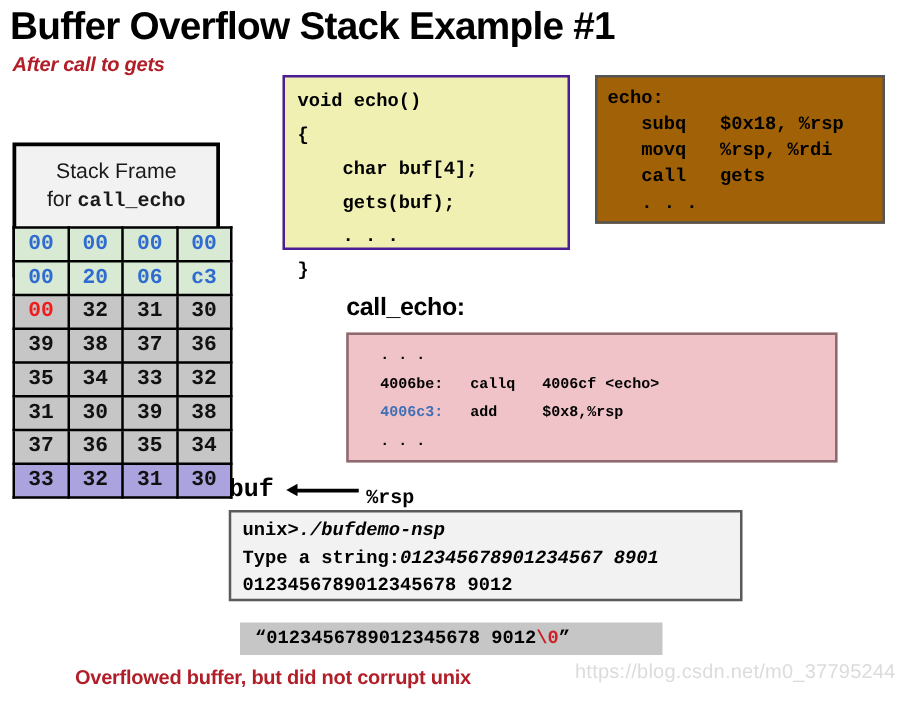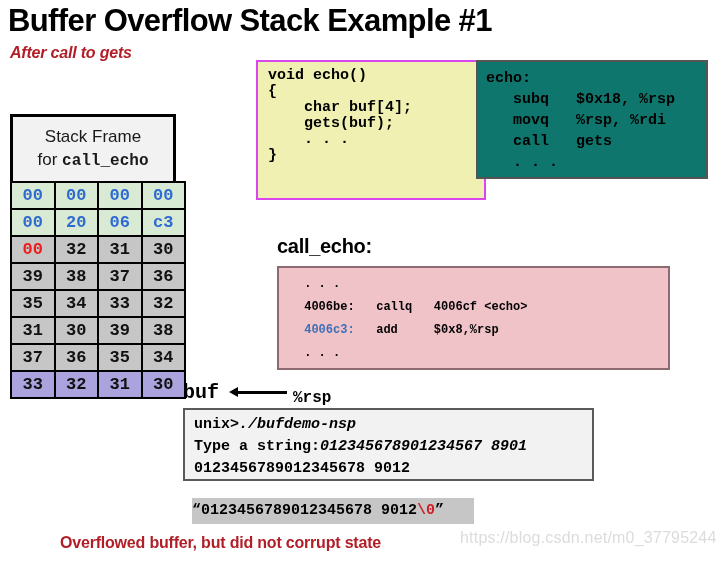--- a/index.html
+++ b/index.html
@@ -148,44 +148,44 @@
     font-family: "Liberation Mono", "DejaVu Sans Mono", monospace;
     font-size: 16px;
     font-weight: bold;
     color: #000;
     margin-top: 12px;
   }
 
   
   #c-code-box {
     position: absolute;
-    left: 256px;
+    left: 226px;
     top: 60px;
     width: 230px;
     height: 140px;
     background: #eff0b2;
-    border: 2px solid #d946ef;
+    border: 2px solid #4c1d95;
     box-sizing: border-box;
     padding: 6px 0 0 10px;
     font-family: "Liberation Mono", "DejaVu Sans Mono", monospace;
     font-size: 15px;
     font-weight: bold;
-    line-height: 16px;
+    line-height: 27px;
     color: #000;
     white-space: pre;
   }
 
   
   #echo-asm-box {
     position: absolute;
     left: 476px;
     top: 60px;
     width: 232px;
     height: 119px;
-    background: #0f766e;
+    background: #a16207;
     border: 2px solid #555555;
     box-sizing: border-box;
     padding: 6px 0 0 8px;
     font-family: "Liberation Mono", "DejaVu Sans Mono", monospace;
     font-size: 15px;
     font-weight: bold;
     line-height: 21px;
     color: #000;
     white-space: pre;
   }
@@ -239,24 +239,25 @@
     color: #000;
     white-space: pre;
   }
   #terminal-box .ital { font-style: italic; }
 
   
   #quoted-string {
     position: absolute;
     left: 192px;
     top: 498px;
-    width: 282px;
+    width: 338px;
     height: 26px;
     background: #c6c6c6;
     box-sizing: border-box;
+    padding-left: 12px;
     font-family: "Liberation Mono", "DejaVu Sans Mono", monospace;
     font-size: 15px;
     font-weight: bold;
     line-height: 26px;
     color: #000;
     white-space: pre;
   }
   #quoted-string .nul-red { color: #cc2026; }
 
   
@@ -377,17 +378,17 @@
 <span> 4006be:</span><span>   callq   4006cf &lt;echo&gt;</span>
 <span class="addr-blue"> 4006c3:</span><span>   add     $0x8,%rsp</span>
 <span> . . .</span></div>
 
   <div id="terminal-box"><span>unix&gt;</span><span class="ital">./bufdemo-nsp</span>
 <span>Type a string:</span><span class="ital">012345678901234567 8901</span>
 <span>0123456789012345678 9012</span></div>
 
   <div id="quoted-string"><span>“</span><span>0123456789012345678 9012</span><span class="nul-red">\0</span><span>”</span></div>
 
-  <div id="bottom-caption">Overflowed buffer, but did not corrupt state</div>
+  <div id="bottom-caption">Overflowed buffer, but did not corrupt unix</div>
 
   <div id="watermark">https://blog.csdn.net/m0_37795244</div>
 
 </div>
 
 </body></html>

